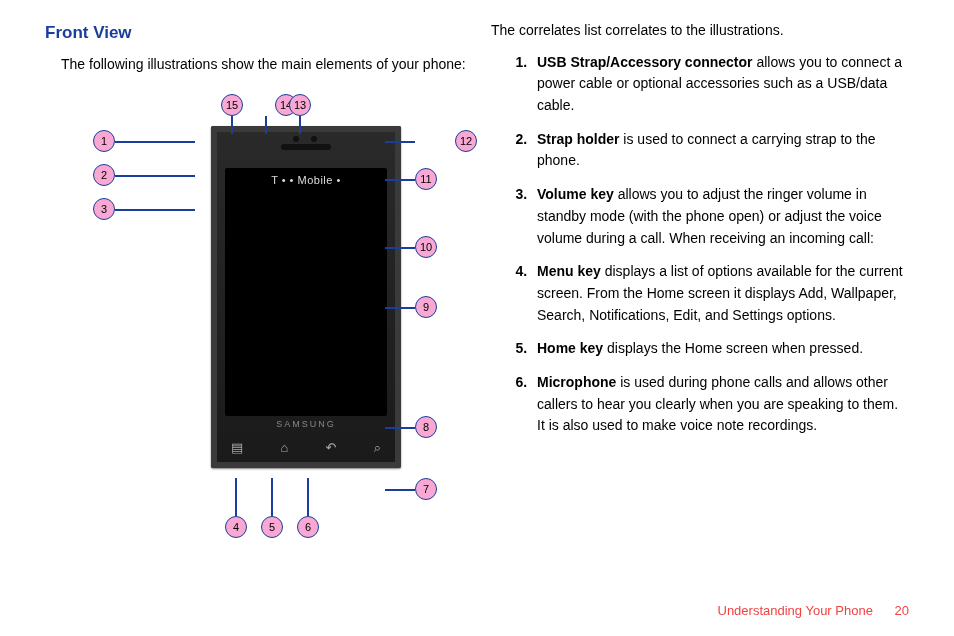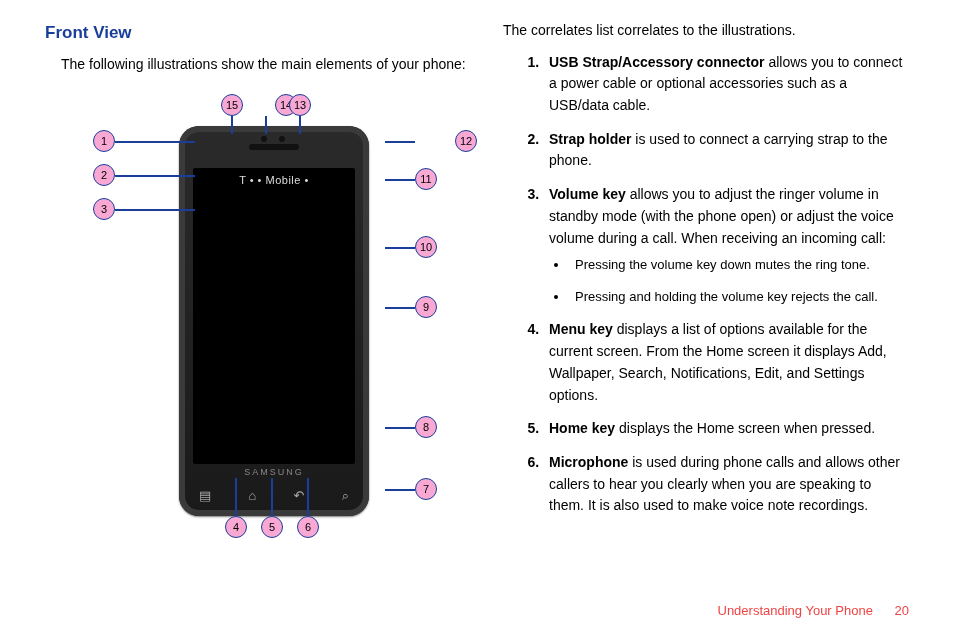--- a/index.html
+++ b/index.html
@@ -8,21 +8,21 @@
     font-family: Arial, Helvetica, sans-serif;
     background: #fff;
     width: 954px;
     height: 636px;
     position: relative;
     color: #000;
   }
   .page {
     display: flex;
     padding: 20px 45px 10px 45px;
-    gap: 28px;
+    gap: 16px;
   }
   .col {
     flex: 1;
     font-size: 14px;
     line-height: 1.55;
   }
   .col-left { flex: 0 0 430px; }
   .heading {
     color: #1a3e9c;
     font-weight: bold;
@@ -31,26 +31,26 @@
   }
   .intro { margin: 0 0 10px 16px; }
   .diagram {
     position: relative;
     width: 400px;
     height: 460px;
     margin-left: 10px;
   }
   .phone {
     position: absolute;
-    left: 124px;
+    left: 156px;
     top: 40px;
     width: 190px;
-    height: 390px;
+    height: 342px;
     background: linear-gradient(#2a2a2a,#1a1a1a);
-    border-radius: 20px;
+    border-radius: 2px;
     box-shadow: inset 0 0 0 6px #3a3a3a, 0 1px 2px rgba(0,0,0,.5);
   }
   .phone .screen {
     position: absolute;
     left: 14px; top: 42px; right: 14px; bottom: 52px;
     background: #000;
     border-radius: 2px;
   }
   .phone .carrier {
     position: absolute;
@@ -173,24 +173,20 @@
     </div>
   </div>
 
   <div class="col list">
     <p>The correlates list correlates to the illustrations.</p>
     <ol>
       <li><span class="bold">USB Strap/Accessory connector</span><span> allows you to connect a power cable or optional accessories such as a USB/data cable.</span></li>
       <li><span class="bold">Strap holder</span><span> is used to connect a carrying strap to the phone.</span></li>
       <li>
         <span class="bold">Volume key</span><span> allows you to adjust the ringer volume in standby mode (with the phone open) or adjust the voice volume during a call. When receiving an incoming call:</span>
-        <ul>
-          <li>Pressing the volume key down mutes the ring tone.</li>
-          <li>Pressing and holding the volume key rejects the call.</li>
-        </ul>
       </li>
       <li><span class="bold">Menu key</span><span> displays a list of options available for the current screen. From the Home screen it displays Add, Wallpaper, Search, Notifications, Edit, and Settings options.</span></li>
       <li><span class="bold">Home key</span><span> displays the Home screen when pressed.</span></li>
       <li><span class="bold">Microphone</span><span> is used during phone calls and allows other callers to hear you clearly when you are speaking to them. It is also used to make voice note recordings.</span></li>
     </ol>
   </div>
 </div>
 
 <div class="footer">
   <span>Understanding Your Phone</span>

